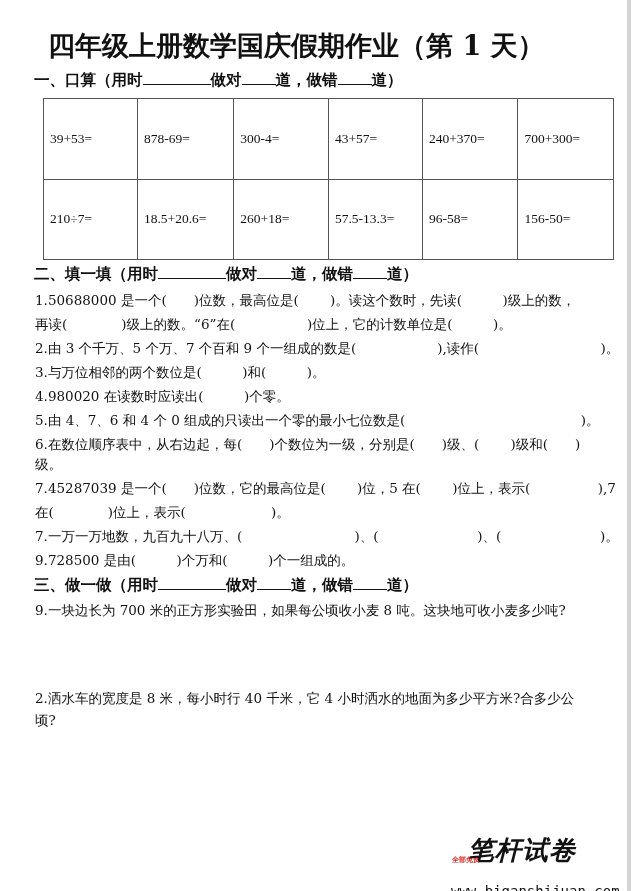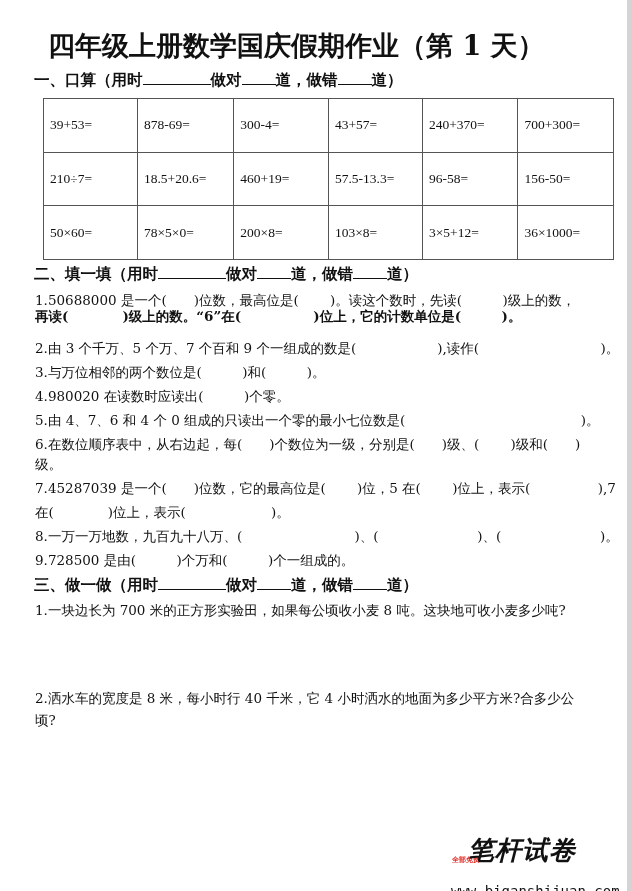--- a/index.html
+++ b/index.html
@@ -62,56 +62,48 @@
       <td>39+53=</td>
       <td>878-69=</td>
       <td>300-4=</td>
       <td>43+57=</td>
       <td>240+370=</td>
       <td>700+300=</td>
     </tr>
     <tr>
       <td>210÷7=</td>
       <td>18.5+20.6=</td>
-      <td>460+19=</td>
+      <td>260+18=</td>
       <td>57.5-13.3=</td>
       <td>96-58=</td>
       <td>156-50=</td>
-    </tr>
-    <tr>
-      <td>50×60=</td>
-      <td>78×5×0=</td>
-      <td>200×8=</td>
-      <td>103×8=</td>
-      <td>3×5+12=</td>
-      <td>36×1000=</td>
     </tr>
   </tbody>
 </table>
 
 <div class="sec" style="top:264px;text-align:center;">
   <span>二、填一填（用时</span><span class="blank b-time"></span><span>做对</span><span class="blank b-short"></span><span>道，做错</span><span class="blank b-short"></span><span>道）</span>
 </div>
 
 <div class="line" style="top:292px;">1.50688000 是一个(　　)位数，最高位是(　　 )。读这个数时，先读(　　　)级上的数，</div>
-<div class="line" style="top:308px;font-weight:bold;">再读(　　　　)级上的数。“6”在(　　　　　 )位上，它的计数单位是(　　　)。</div>
+<div class="line" style="top:316px;">再读(　　　　)级上的数。“6”在(　　　　　 )位上，它的计数单位是(　　　)。</div>
 <div class="line" style="top:340px;">2.由 3 个千万、5 个万、7 个百和 9 个一组成的数是(　　　　　　),读作(　　　　　　　　　)。</div>
 <div class="line" style="top:364px;">3.与万位相邻的两个数位是(　　　)和(　　　)。</div>
 <div class="line" style="top:388px;">4.980020 在读数时应读出(　　　)个零。</div>
 <div class="line" style="top:412px;">5.由 4、7、6 和 4 个 0 组成的只读出一个零的最小七位数是(　　　　　　　　　　　　　)。</div>
 <div class="line" style="top:436px;">6.在数位顺序表中，从右边起，每(　　)个数位为一级，分别是(　　)级、(　　 )级和(　　)</div>
 <div class="line" style="top:456px;">级。</div>
 <div class="line" style="top:480px;">7.45287039 是一个(　　)位数，它的最高位是(　　 )位，5 在(　　 )位上，表示(　　　　　),7</div>
 <div class="line" style="top:504px;">在(　　　　)位上，表示(　　　　　　 )。</div>
-<div class="line" style="top:528px;">8.一万一万地数，九百九十八万、(　　　　　　　　 )、(　　　　　　　 )、(　　　　　　　 )。</div>
+<div class="line" style="top:528px;">7.一万一万地数，九百九十八万、(　　　　　　　　 )、(　　　　　　　 )、(　　　　　　　 )。</div>
 <div class="line" style="top:552px;">9.728500 是由(　　　)个万和(　　　)个一组成的。</div>
 
 <div class="sec" style="top:575px;">
   <span>三、做一做（用时</span><span class="blank b-time"></span><span>做对</span><span class="blank b-short"></span><span>道，做错</span><span class="blank b-short"></span><span>道）</span>
 </div>
 
-<div class="line" style="top:602px;">1.一块边长为 700 米的正方形实验田，如果每公顷收小麦 8 吨。这块地可收小麦多少吨?</div>
+<div class="line" style="top:602px;">9.一块边长为 700 米的正方形实验田，如果每公顷收小麦 8 吨。这块地可收小麦多少吨?</div>
 <div class="line" style="top:690px;">2.洒水车的宽度是 8 米，每小时行 40 千米，它 4 小时洒水的地面为多少平方米?合多少公</div>
 <div class="line" style="top:712px;">顷?</div>
 
 <div class="free-tag">全部免费</div>
 <div class="logo">笔杆试卷</div>
 <div class="url">www.biganshijuan.com</div>
 
 </body></html>

